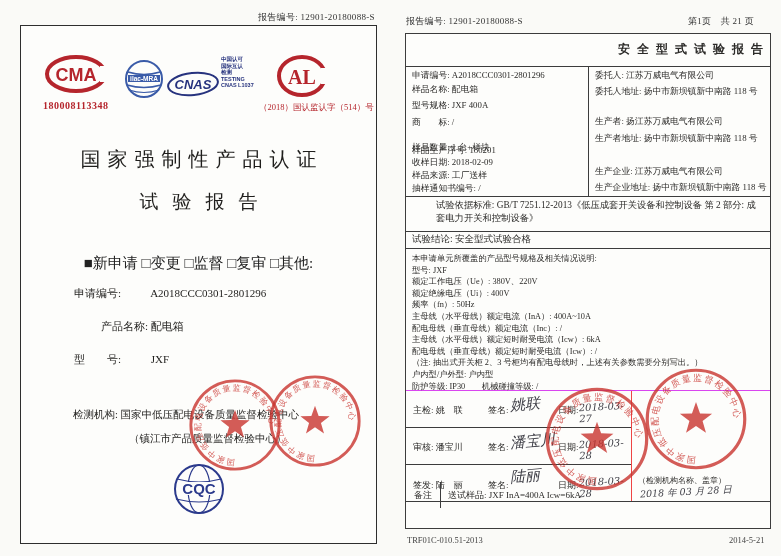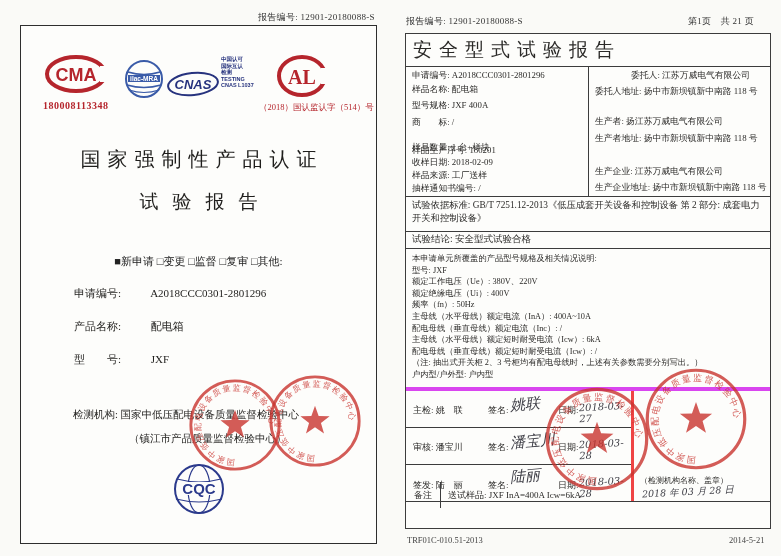--- a/index.html
+++ b/index.html
@@ -9,41 +9,41 @@
   
   .hdr{font-size:9px;letter-spacing:.3px;color:#333;}
   .ftr{font-size:8.5px;color:#444;}
   
   .pageL{position:absolute;left:20px;top:25px;width:355px;height:517px;border:1.5px solid #2e2e2e;background:#fdfdfb;}
   .logo-num{font-size:10px;color:#b5252c;font-weight:bold;letter-spacing:.5px;}
   .approval{font-size:8.5px;color:#b5252c;}
   .cnas-block{font-size:5.5px;line-height:6.5px;color:#27337e;font-family:"Liberation Sans",sans-serif;font-weight:bold;}
   .titleL1{width:100%;text-align:center;font-size:20px;letter-spacing:7px;text-indent:7px;color:#1f1e1c;}
   .titleL2{width:100%;text-align:center;font-size:19px;letter-spacing:14px;text-indent:14px;color:#1f1e1c;}
-  .chkrow{width:100%;text-align:center;font-size:11px;color:#222;}
+  .chkrow{width:100%;text-align:center;font-size:15px;color:#222;}
   .fieldL{font-size:11px;color:#1f1e1c;}
   .fieldL .lab{display:inline-block;min-width:74px;}
   .agency{font-size:10.5px;color:#1f1e1c;}
   
   .tableR{position:absolute;left:405px;top:33px;width:364px;height:494px;border:1.2px solid #3c3c3c;background:#fdfdfb;font-size:8.8px;}
-  .rowT{position:absolute;left:0;top:0;width:100%;height:32px;border-bottom:1px solid #3c3c3c;text-align:left;font-size:19px;font-weight:normal;letter-spacing:7px;text-indent:7px;line-height:31px;}
+  .rowT{position:absolute;left:0;top:0;width:100%;height:32px;border-bottom:1px solid #3c3c3c;text-align:right;font-size:12px;font-weight:bold;letter-spacing:7px;text-indent:7px;line-height:31px;}
   .rowInfo{position:absolute;left:0;top:32px;width:100%;height:130px;border-bottom:1px solid #3c3c3c;}
   .infoL{position:absolute;left:0;top:0;width:182px;height:130px;}
   .infoR{position:absolute;left:182px;top:0;right:0;height:130px;border-left:1px solid #3c3c3c;}
   .iline{position:absolute;left:6px;right:2px;white-space:nowrap;overflow:hidden;}
   .rowStd{position:absolute;left:0;top:162px;width:100%;height:35px;border-bottom:1px solid #3c3c3c;}
-  .rowStd div{padding:3px 6px 0 6px;font-size:9.3px;line-height:13px;}
+  .rowStd div{padding:3px 6px 0 6px;font-size:9.3px;line-height:13px;margin-left:24px;}
   .rowCon{position:absolute;left:0;top:197px;width:100%;height:18px;border-bottom:1px solid #3c3c3c;font-size:9.5px;line-height:17px;padding-left:6px;box-sizing:border-box;}
-  .rowDesc{position:absolute;left:0;top:215px;width:100%;height:142px;border-bottom:4px solid #d946ef;box-sizing:border-box;padding:4px 5px 0 6px;}
+  .rowDesc{position:absolute;left:0;top:215px;width:100%;height:142px;border-bottom:1px solid #d946ef;box-sizing:border-box;padding:4px 5px 0 6px;}
   .rowDesc div{font-size:8.3px;line-height:11.6px;white-space:nowrap;}
   .signArea{position:absolute;left:0;top:357px;width:100%;height:110px;border-bottom:1px solid #3c3c3c;}
   .signL{position:absolute;left:0;top:0;width:225px;height:110px;}
   .srow{position:relative;height:36px;border-bottom:1px solid #3c3c3c;font-size:9px;}
   .srow.last{height:37px;border-bottom:none;}
-  .stampCell{position:absolute;left:225px;top:0;right:16px;height:110px;border-left:3px solid #ef4444;}
+  .stampCell{position:absolute;left:225px;top:0;right:16px;height:110px;border-left:1px solid #ef4444;}
   .stampCap{position:absolute;left:6px;top:84px;font-size:8px;white-space:nowrap;}
   .rowRem{position:absolute;left:0;top:448px;width:100%;height:26px;}
   .remLab{position:absolute;left:0;top:0;width:34px;height:26px;border-right:1px solid #3c3c3c;text-align:center;line-height:26px;font-size:9px;}
   .remVal{position:absolute;left:42px;top:0;right:2px;line-height:26px;font-size:9px;white-space:nowrap;}
   
   .hand{font-family:"DejaVu Serif",serif;font-style:italic;color:#2a2a33;opacity:.9;}
   .sig{font-size:15px;transform:rotate(-5deg);display:inline-block;}
   .hdate{font-size:10px;transform:rotate(-3deg);display:inline-block;}
   
   .stamp{position:absolute;opacity:.8;pointer-events:none;}
@@ -97,21 +97,21 @@
 
     <div class="abs titleL2" style="top:163px;">试验报告</div>
     <div class="abs titleL1" style="top:120px;">国家强制性产品认证</div>
 
     <div class="abs chkrow" style="top:228px;">■新申请  □变更  □监督  □复审  □其他:</div>
 
     <div class="abs fieldL nowrap" style="left:53px;top:260px;">
       <span class="lab">申请编号:</span>
       <span>A2018CCC0301-2801296</span>
     </div>
-    <div class="abs fieldL nowrap" style="left:53px;top:293px;">
+    <div class="abs fieldL nowrap" style="left:53px;top:293px;text-align:right;">
       <span class="lab">产品名称:</span>
       <span>配电箱</span>
     </div>
     <div class="abs fieldL nowrap" style="left:53px;top:326px;">
       <span class="lab">型　　号:</span>
       <span>JXF</span>
     </div>
 
     <div class="abs agency nowrap" style="left:52px;top:382px;">检测机构: 国家中低压配电设备质量监督检验中心</div>
     <div class="abs agency nowrap" style="left:108px;top:406px;">（镇江市产品质量监督检验中心）</div>
@@ -156,21 +156,21 @@
         <div class="iline" style="top:18px;">样品名称: 配电箱</div>
         <div class="iline" style="top:34px;">型号规格: JXF 400A</div>
         <div class="iline" style="top:51px;">商　　标: /</div>
         <div class="iline" style="top:76px;">样品数量: 1 台+样块</div>
         <div class="iline" style="top:79px;">样品生产序号: 180201</div>
         <div class="iline" style="top:91px;">收样日期: 2018-02-09</div>
         <div class="iline" style="top:117px;">抽样通知书编号: /</div>
         <div class="iline" style="top:104px;">样品来源: 工厂送样</div>
       </div>
       <div class="infoR">
-        <div class="iline" style="top:4px;margin-left:36px;">委托人: 江苏万威电气有限公司</div>
+        <div class="iline" style="top:4px;">委托人: 江苏万威电气有限公司</div>
         <div class="iline" style="top:20px;">委托人地址: 扬中市新坝镇新中南路 118 号</div>
         <div class="iline" style="top:50px;">生产者: 扬江苏万威电气有限公司</div>
         <div class="iline" style="top:67px;">生产者地址: 扬中市新坝镇新中南路 118 号</div>
         <div class="iline" style="top:100px;">生产企业: 江苏万威电气有限公司</div>
         <div class="iline" style="top:116px;">生产企业地址: 扬中市新坝镇新中南路 118 号</div>
       </div>
     </div>
 
     <div class="rowStd">
       <div>试验依据标准: GB/T 7251.12-2013《低压成套开关设备和控制设备 第 2 部分: 成套电力开关和控制设备》</div>
@@ -183,20 +183,21 @@
       <div>型号: JXF</div>
       <div>额定工作电压（Ue）: 380V、220V</div>
       <div>额定绝缘电压（Ui）: 400V</div>
       <div>频率（fn）: 50Hz</div>
       <div>主母线（水平母线）额定电流（InA）: 400A~10A</div>
       <div>配电母线（垂直母线）额定电流（Inc）: /</div>
       <div>主母线（水平母线）额定短时耐受电流（Icw）: 6kA</div>
       <div>配电母线（垂直母线）额定短时耐受电流（Icw）: /</div>
       <div>（注: 抽出式开关柜 2、3 号柜均有配电母线时，上述有关参数需要分别写出。）</div>
       <div>户内型/户外型: 户内型</div>
+      <div>防护等级: IP30　　机械碰撞等级: /</div>
     </div>
 
     <div class="signArea">
       <div class="signL">
         <div class="srow">
           <span class="abs nowrap" style="left:7px;top:13px;">主检: 姚　联</span>
           <span class="abs nowrap" style="left:82px;top:13px;">签名:</span>
           <span class="abs hand sig" style="left:104px;top:4px;">姚联</span>
           <span class="abs nowrap" style="left:152px;top:13px;">日期:</span>
           <span class="abs hand hdate" style="left:173px;top:10px;">2018-03-27</span>

